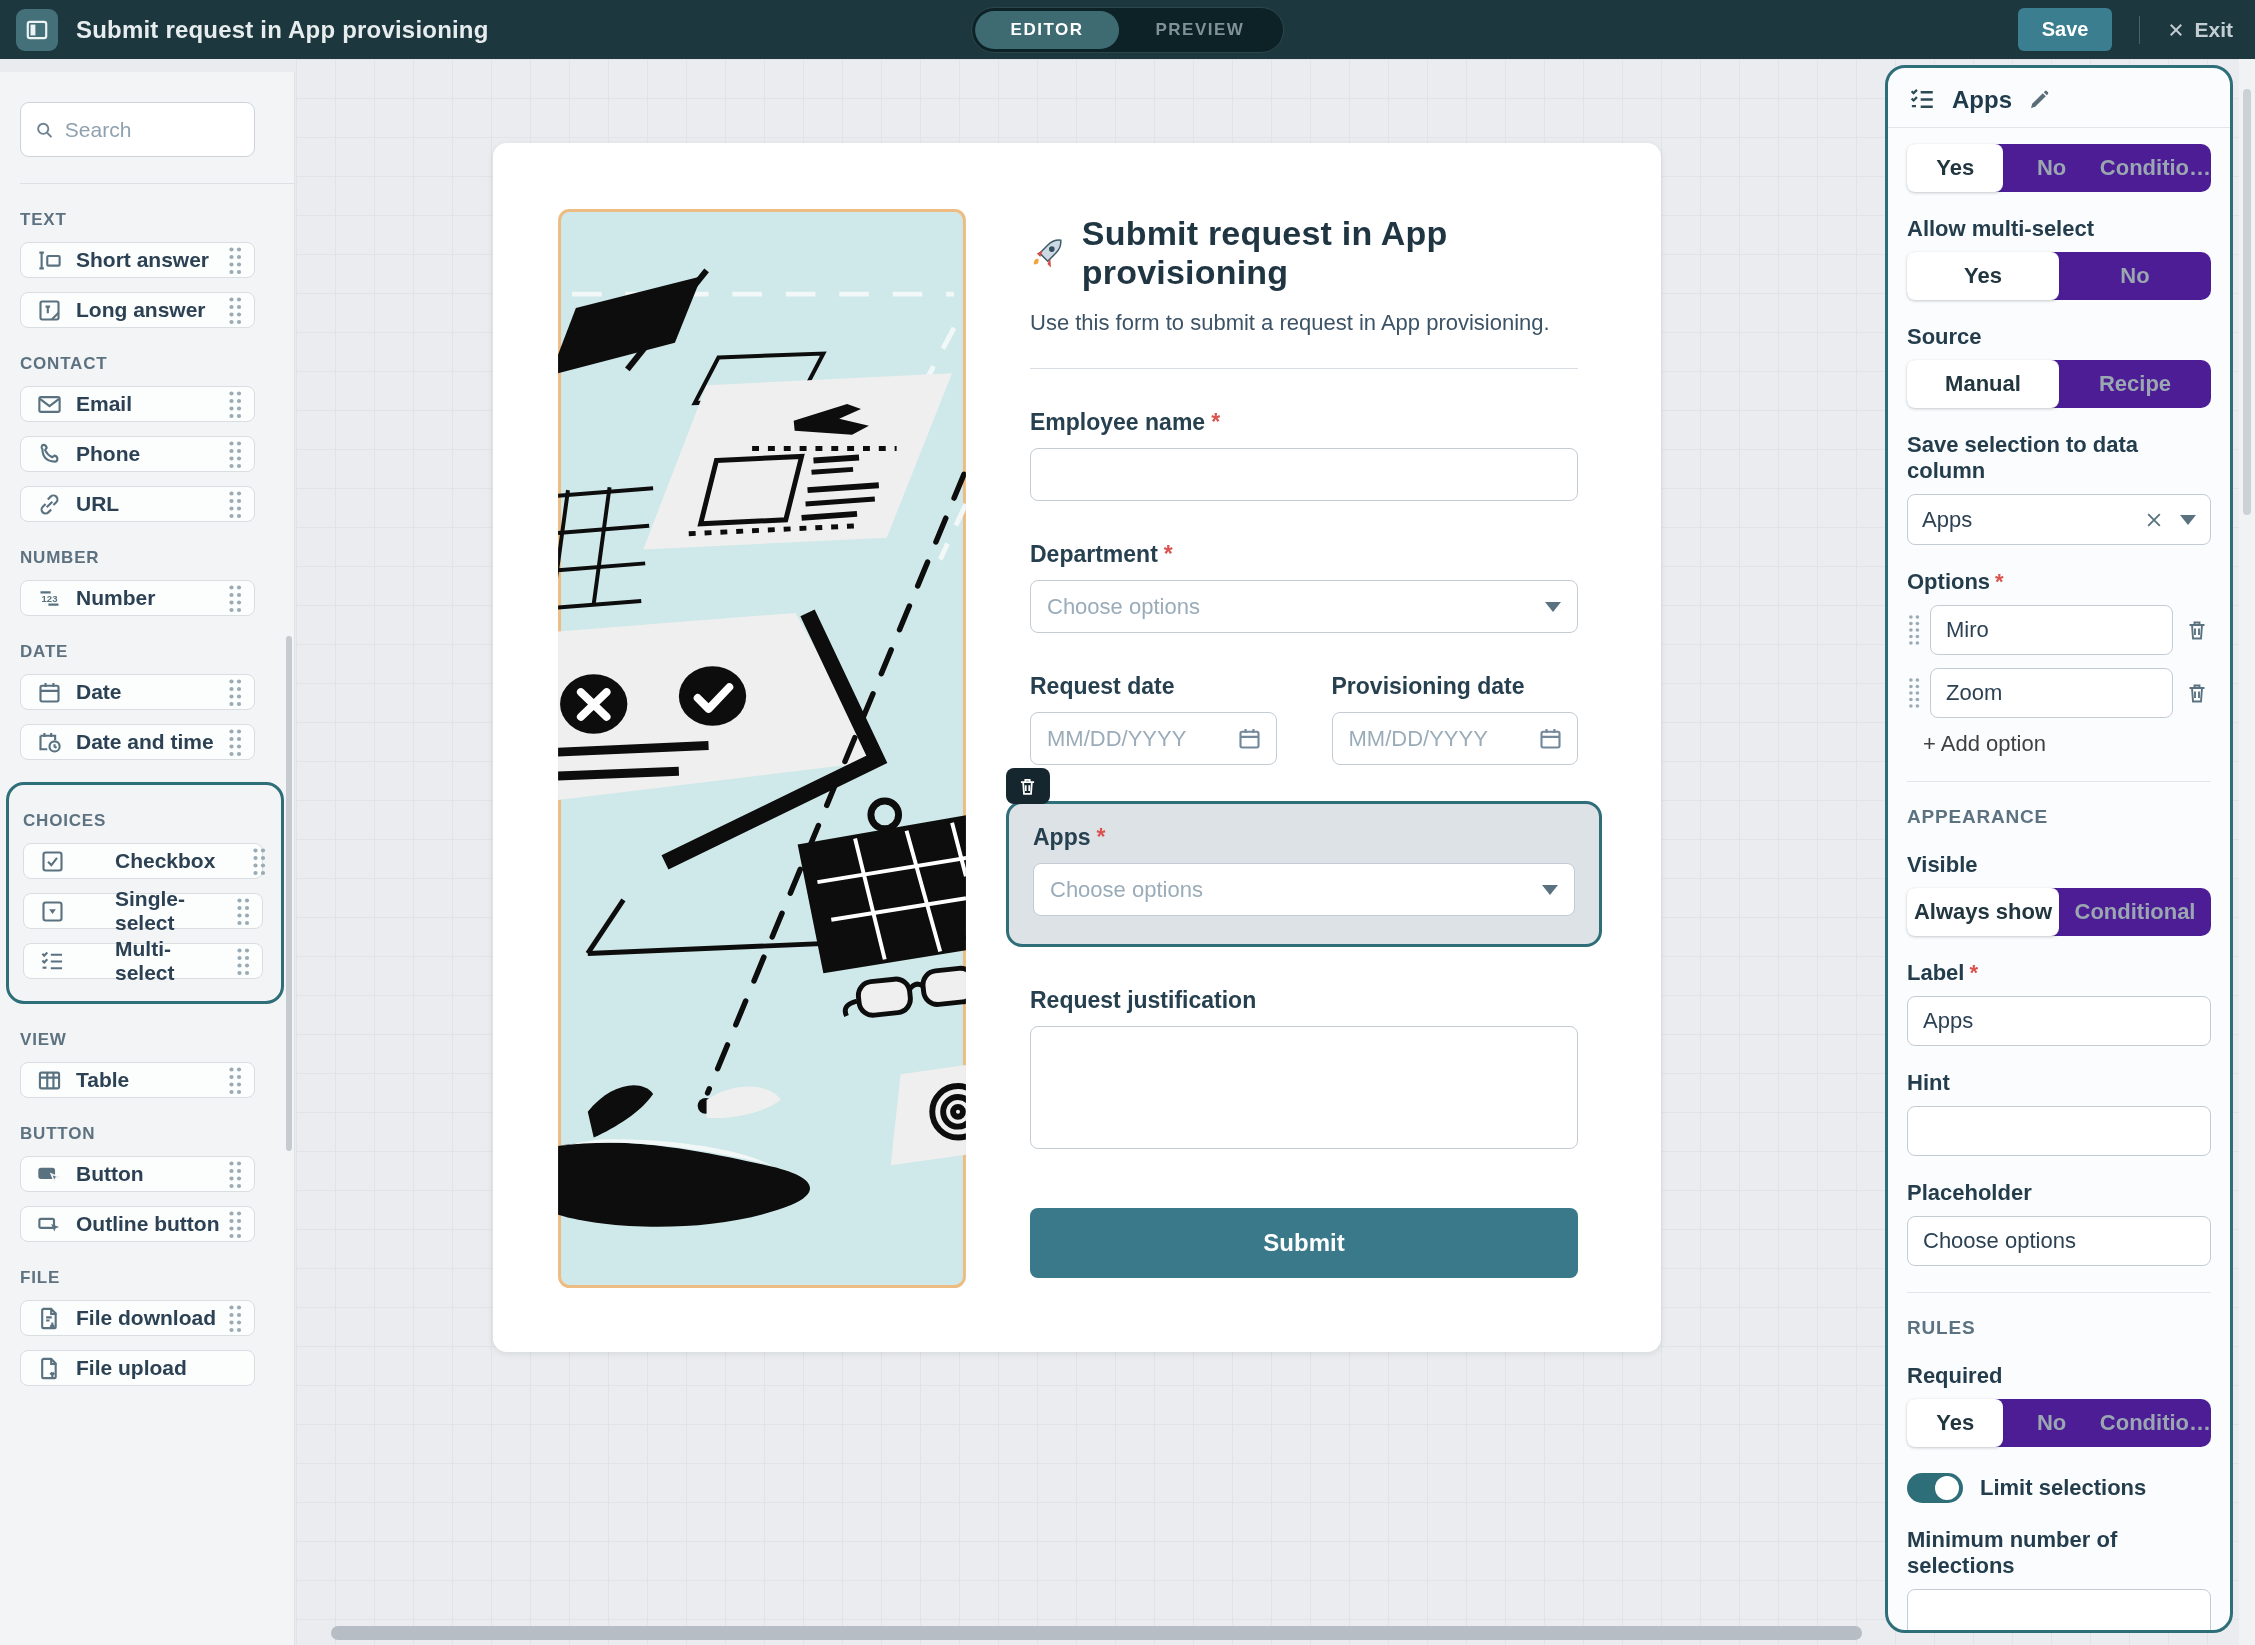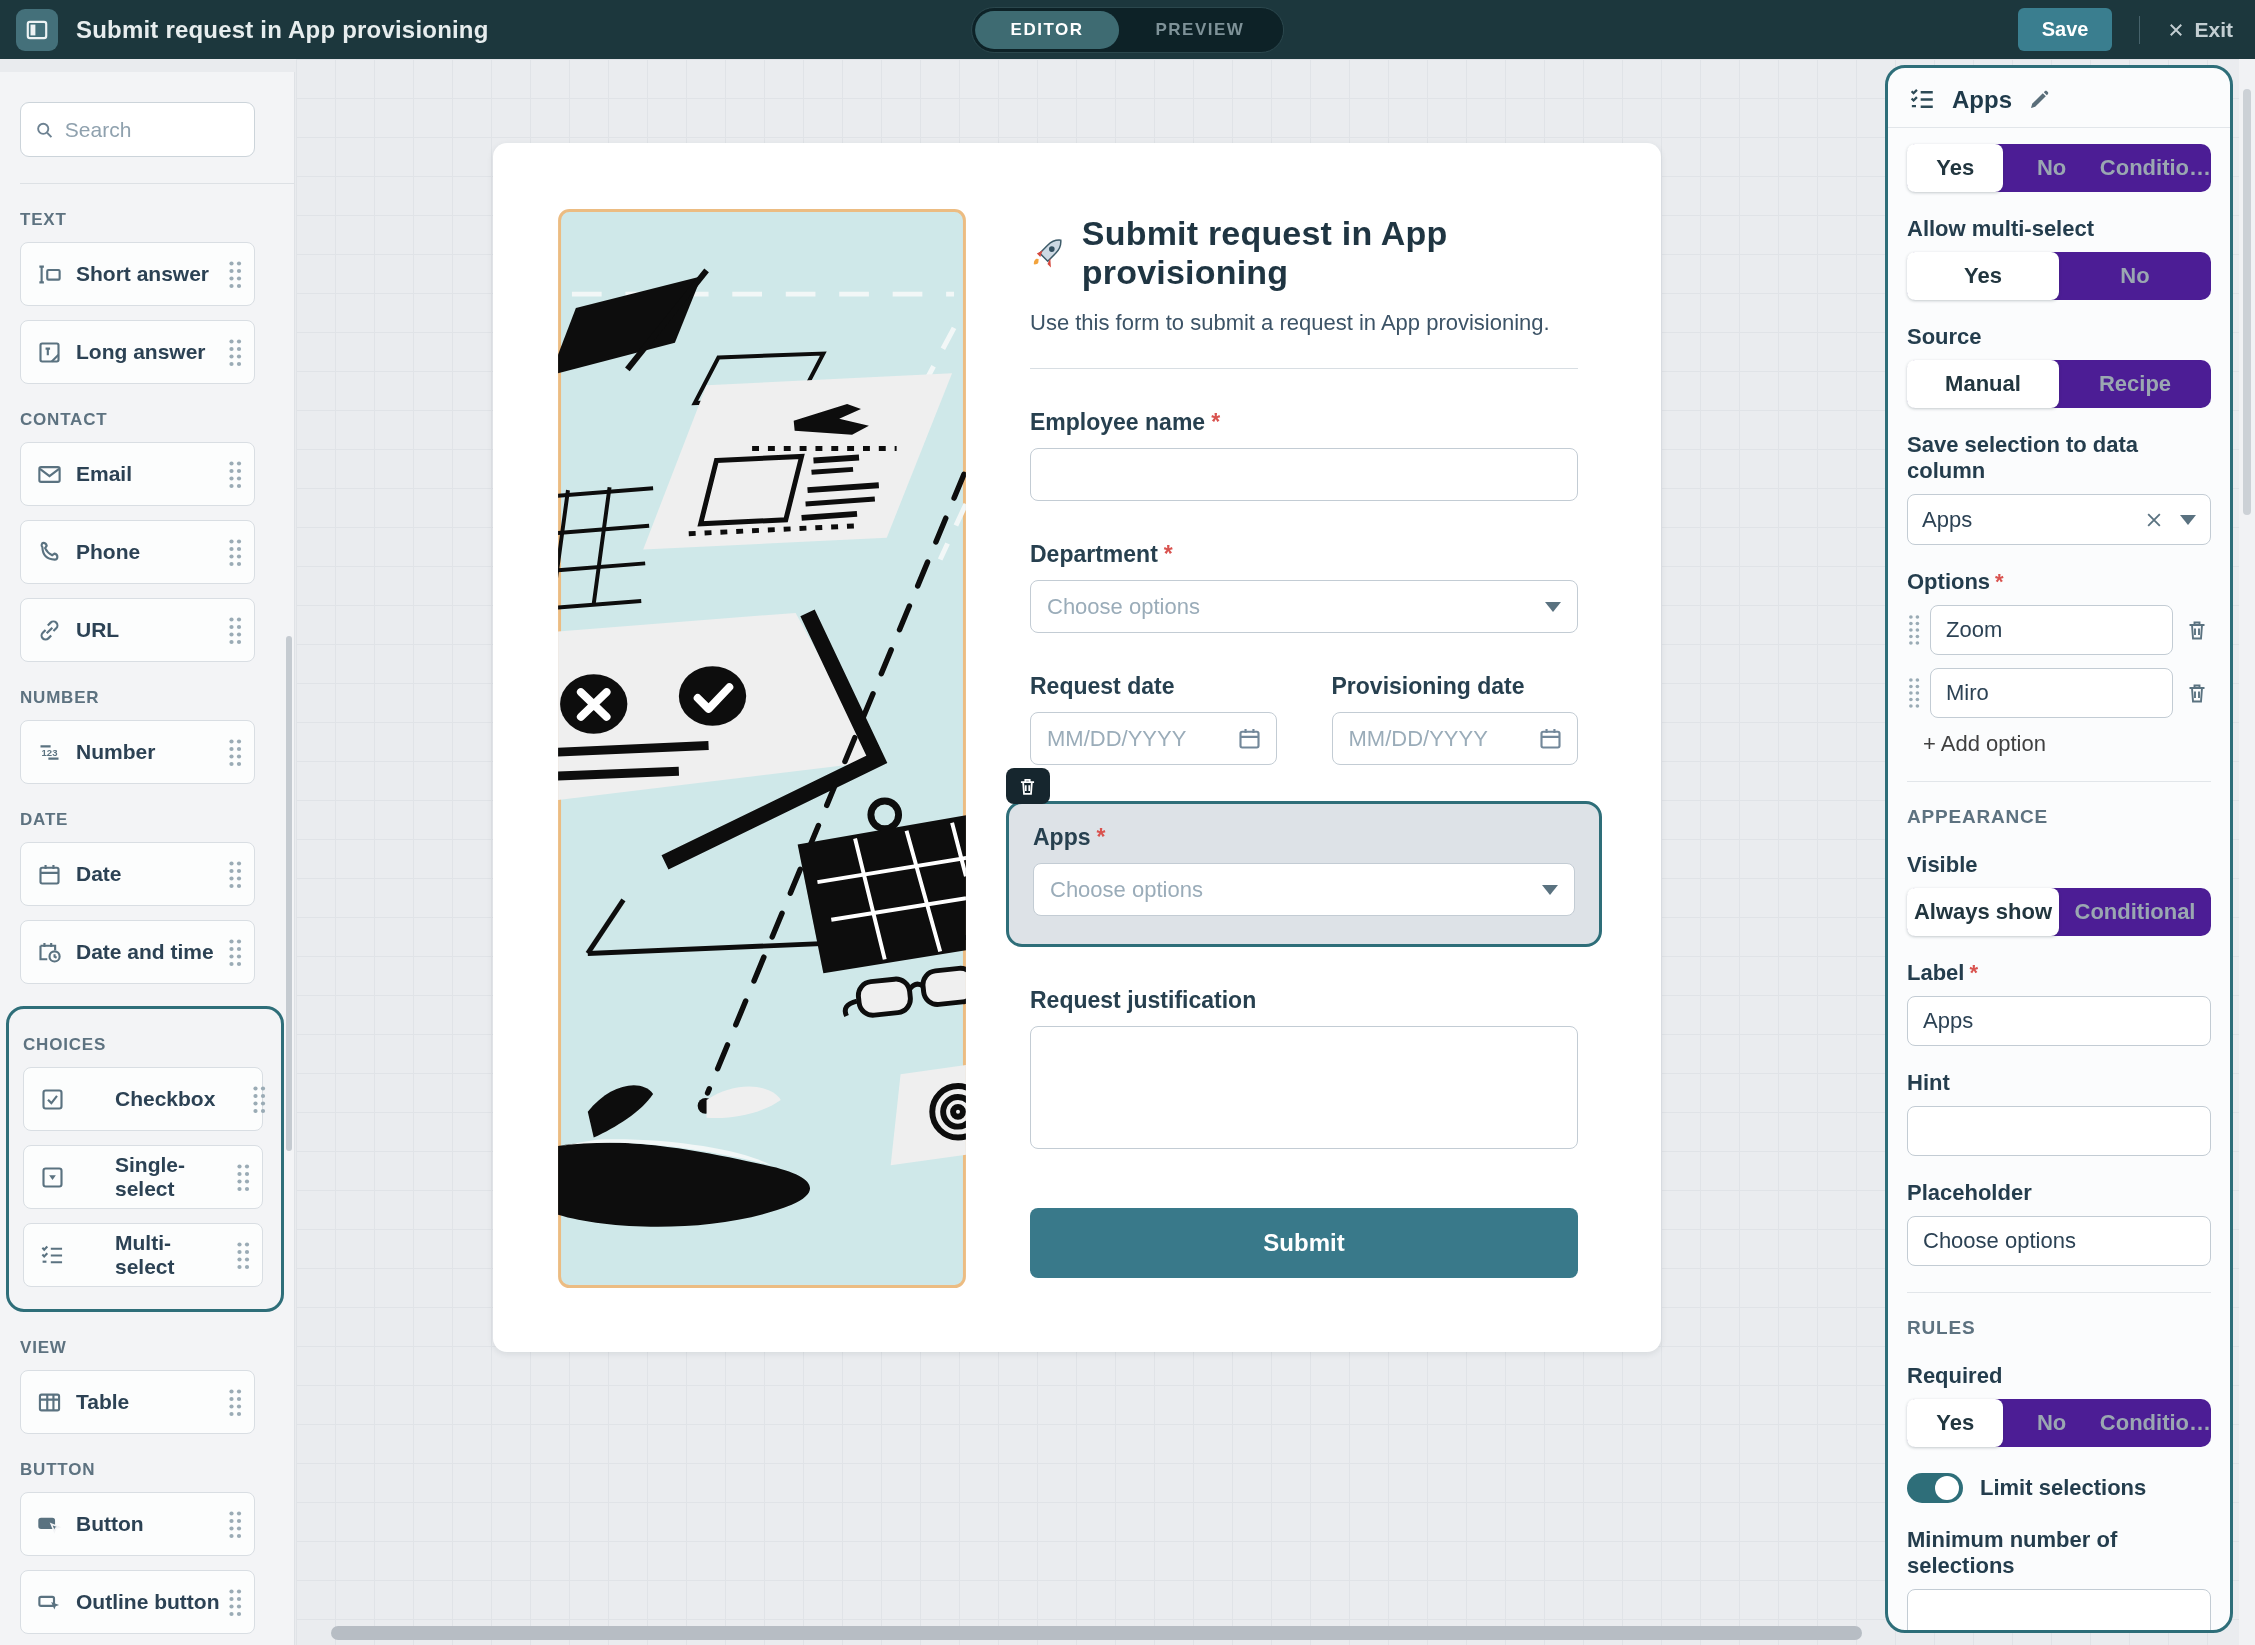--- a/index.html
+++ b/index.html
@@ -32,21 +32,21 @@
   .sidebar { position:absolute; top:72px; left:0; width:295px; bottom:0;
     background:#f3f4f6; border-right:1px solid #dfe2e6; overflow:hidden; }
   .search-wrap { margin:30px 39px 0 20px; height:55px; background:#fff;
     border:1.5px solid #ccd4da; border-radius:9px; display:flex; align-items:center; padding:0 14px; gap:11px; color:#6d8292; }
   .search-wrap input { border:none; outline:none; width:100%; font-size:21px;
     font-family:inherit; color:#45586a; background:transparent; }
   .search-wrap input::placeholder { color:#8fa1ae; }
   .side-divider { height:1px; background:#dde1e5; margin:26px 0 0 20px; }
   .section-title { font-size:17px; font-weight:bold; color:#5d7280;
     letter-spacing:0.8px; margin:26px 0 12px 20px; }
-  .item-card { margin:0 39px 14px 20px; height:64px; background:#fcfdfd;
+  .item-card { margin:0 39px 14px 20px; height:36px; background:#fcfdfd;
     border:1px solid #d9dee3; border-radius:8px; display:flex; align-items:center;
     padding:0 12px 0 15px; cursor:grab; }
   .item-icon { color:#5a7280; display:flex; }
   .item-label { font-size:21px; font-weight:bold; color:#2c4254; margin-left:13px; }
   .drag-dots { margin-left:auto; color:#9aabb5; }
   .choices-box { border:3px solid #2e6e79; border-radius:18px; margin:22px 10px 8px 6px; padding:0 0 8px 0; }
   .choices-box .section-title { margin-left:14px; }
   .choices-box .item-card { margin-left:14px; margin-right:18px;gap:36px; }
   .sidebar-scrollbar { position:absolute; right:2px; top:564px; width:6px; height:515px;
     background:#c5cbd1; border-radius:3px; }
@@ -757,21 +757,21 @@
             <circle cx="3" cy="8" r="1.4"></circle>
             <circle cx="8" cy="8" r="1.4"></circle>
             <circle cx="3" cy="13" r="1.4"></circle>
             <circle cx="8" cy="13" r="1.4"></circle>
             <circle cx="3" cy="18" r="1.4"></circle>
             <circle cx="8" cy="18" r="1.4"></circle>
             <circle cx="3" cy="23" r="1.4"></circle>
             <circle cx="8" cy="23" r="1.4"></circle>
           </svg>
         </span>
-      <input class="insp-input opt-input" value="Zoom" style="">
+      <input class="insp-input opt-input" value="Miro" style="">
       <span class="opt-trash">
           <svg width="24" height="24" viewBox="0 0 24 24" fill="none" stroke="currentColor" stroke-width="1.9">
             <path d="M4.5 7h15M9.5 7V4.5h5V7M7 7l1 13.5h8L17 7"></path>
             <path d="M10 10.5v6.5M14 10.5v6.5"></path>
           </svg>
         </span>
     </div>
     <div class="opt-row">
       <span class="drag-dots">
           <svg width="13" height="34" viewBox="0 0 10 26" fill="currentColor">
@@ -780,21 +780,21 @@
             <circle cx="3" cy="8" r="1.4"></circle>
             <circle cx="8" cy="8" r="1.4"></circle>
             <circle cx="3" cy="13" r="1.4"></circle>
             <circle cx="8" cy="13" r="1.4"></circle>
             <circle cx="3" cy="18" r="1.4"></circle>
             <circle cx="8" cy="18" r="1.4"></circle>
             <circle cx="3" cy="23" r="1.4"></circle>
             <circle cx="8" cy="23" r="1.4"></circle>
           </svg>
         </span>
-      <input class="insp-input opt-input" value="Miro" style="">
+      <input class="insp-input opt-input" value="Zoom" style="">
       <span class="opt-trash">
           <svg width="24" height="24" viewBox="0 0 24 24" fill="none" stroke="currentColor" stroke-width="1.9">
             <path d="M4.5 7h15M9.5 7V4.5h5V7M7 7l1 13.5h8L17 7"></path>
             <path d="M10 10.5v6.5M14 10.5v6.5"></path>
           </svg>
         </span>
     </div>
     <div class="add-option">+ Add option</div>
 
     <hr class="group-hr">

